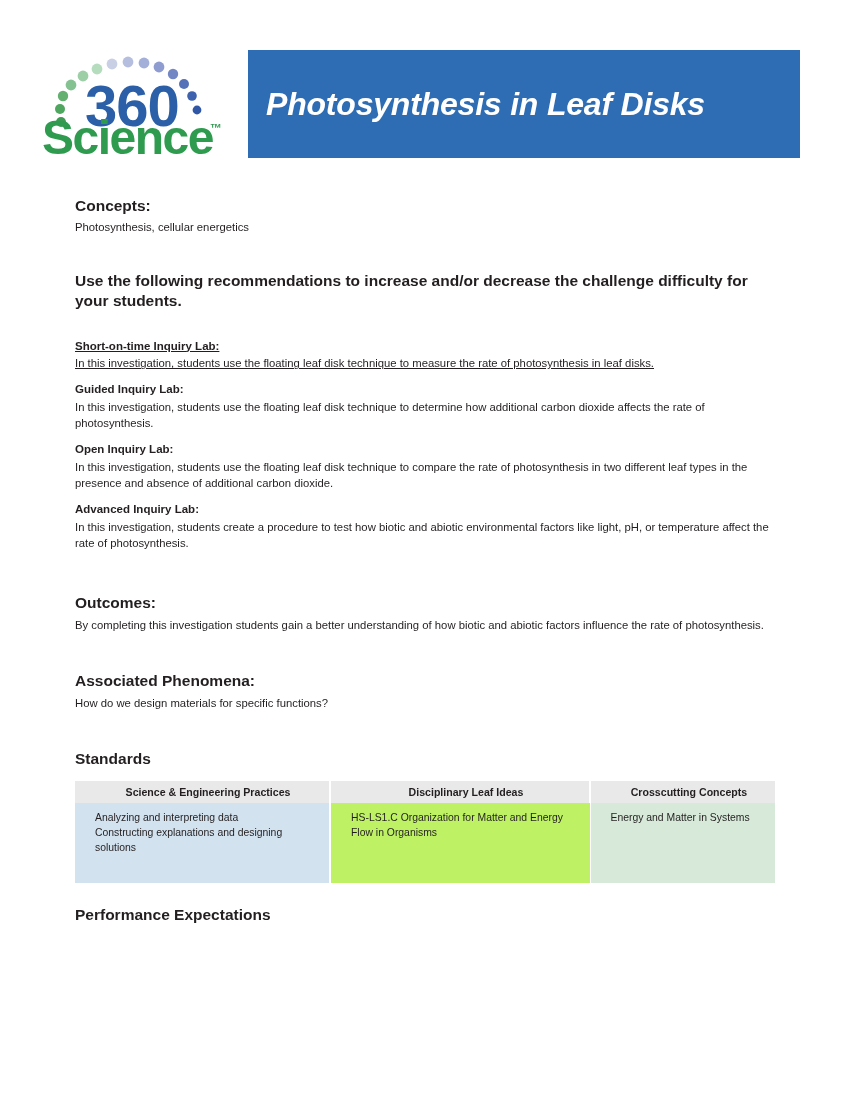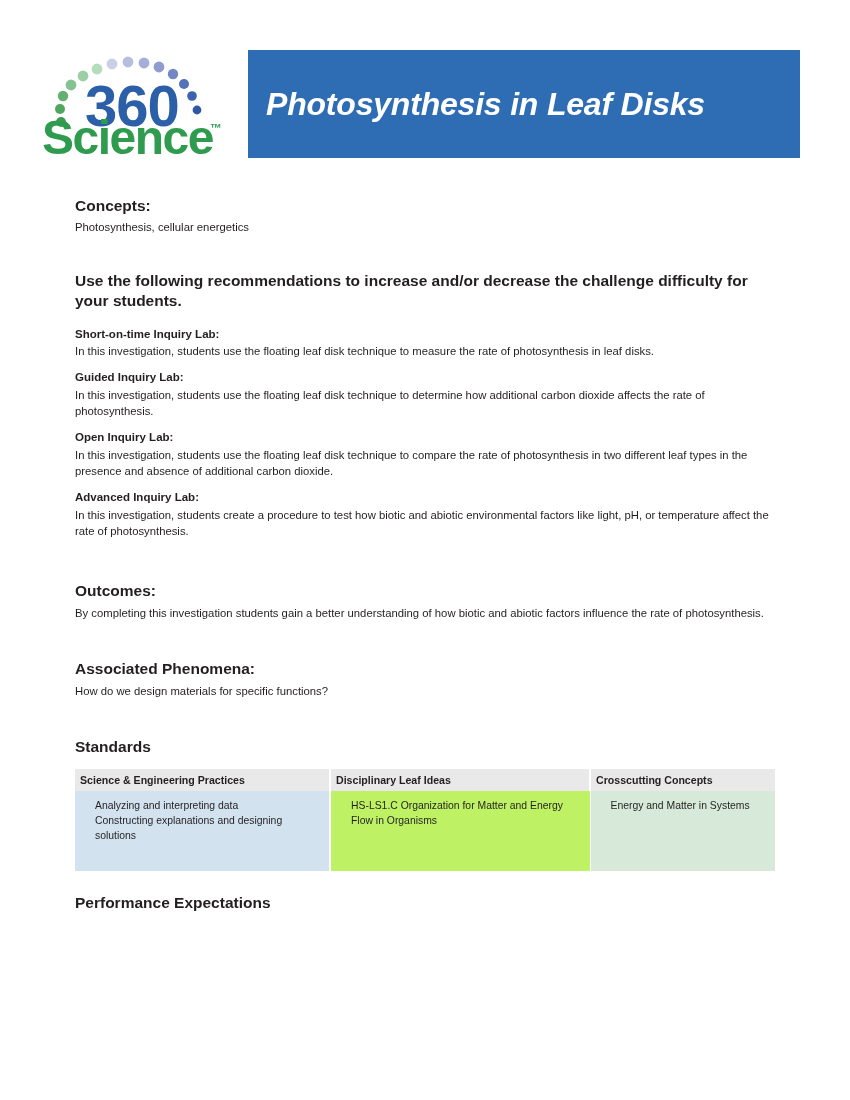--- a/index.html
+++ b/index.html
@@ -83,21 +83,21 @@
   }
 
   .sec-concepts { margin-bottom: 0; }
   .concepts-body { margin-top: 3px; }
 
   .sec-recs { margin-top: 36px; }
   .recs-heading { max-width: 680px; }
 
   .lab-block { margin-top: 11px; }
   .lab-block .body-text { margin-top: 2px; }
-  .lab-block.first { margin-top: 16px; }
+  .lab-block.first { margin-top: 28px; text-decoration: underline; }
 
   .sec-outcomes { margin-top: 42px; }
   .sec-outcomes .body-text { margin-top: 4px; }
 
   .sec-phenomena { margin-top: 38px; }
   .sec-phenomena .body-text { margin-top: 4px; }
 
   .sec-standards { margin-top: 38px; }
 
   
@@ -106,22 +106,22 @@
     width: 700px;
     border-collapse: collapse;
     table-layout: fixed;
   }
 
   .std-table th {
     background: #e9e9e9;
     font-size: 10.6px;
     font-weight: bold;
     color: #231f20;
-    text-align: left;
-    padding: 5px 4px 5px 5px;
+    text-align: center;
+    padding: 5px 4px 5px 16px;
     height: 21px;
     vertical-align: middle;
     border: none;
   }
 
   .std-table td {
     vertical-align: top;
     font-size: 10.4px;
     line-height: 1.42;
     color: #231f20;

